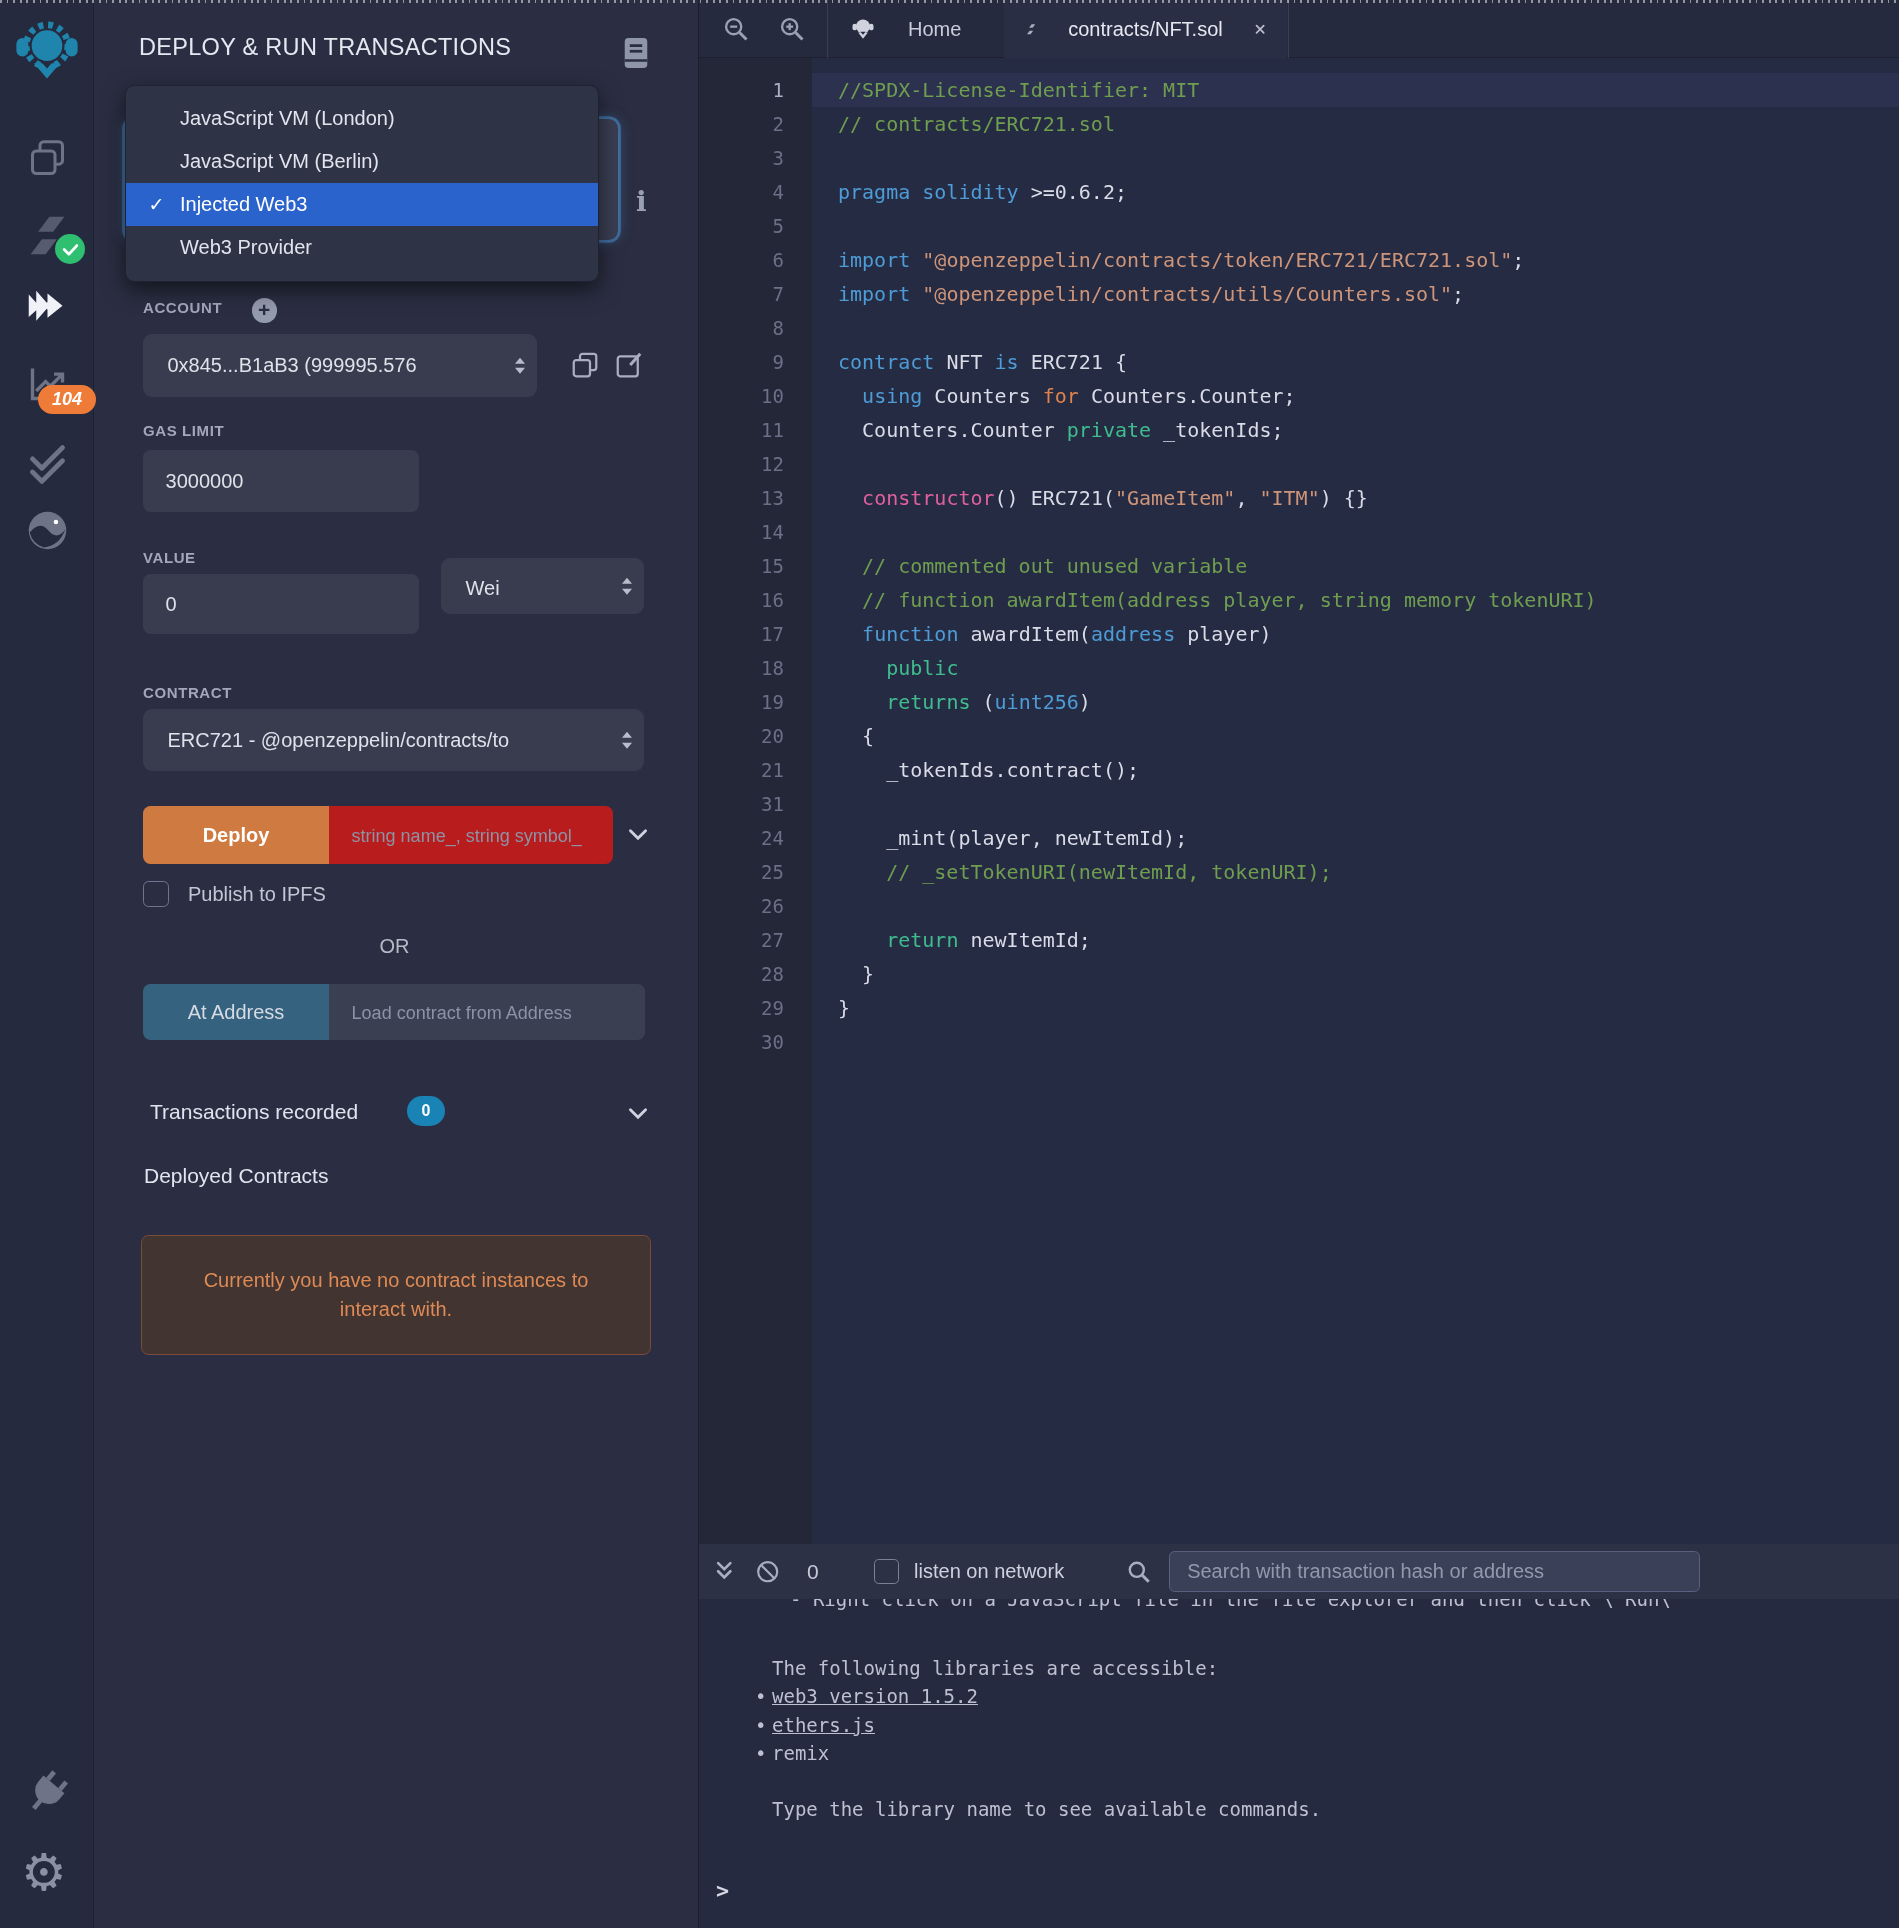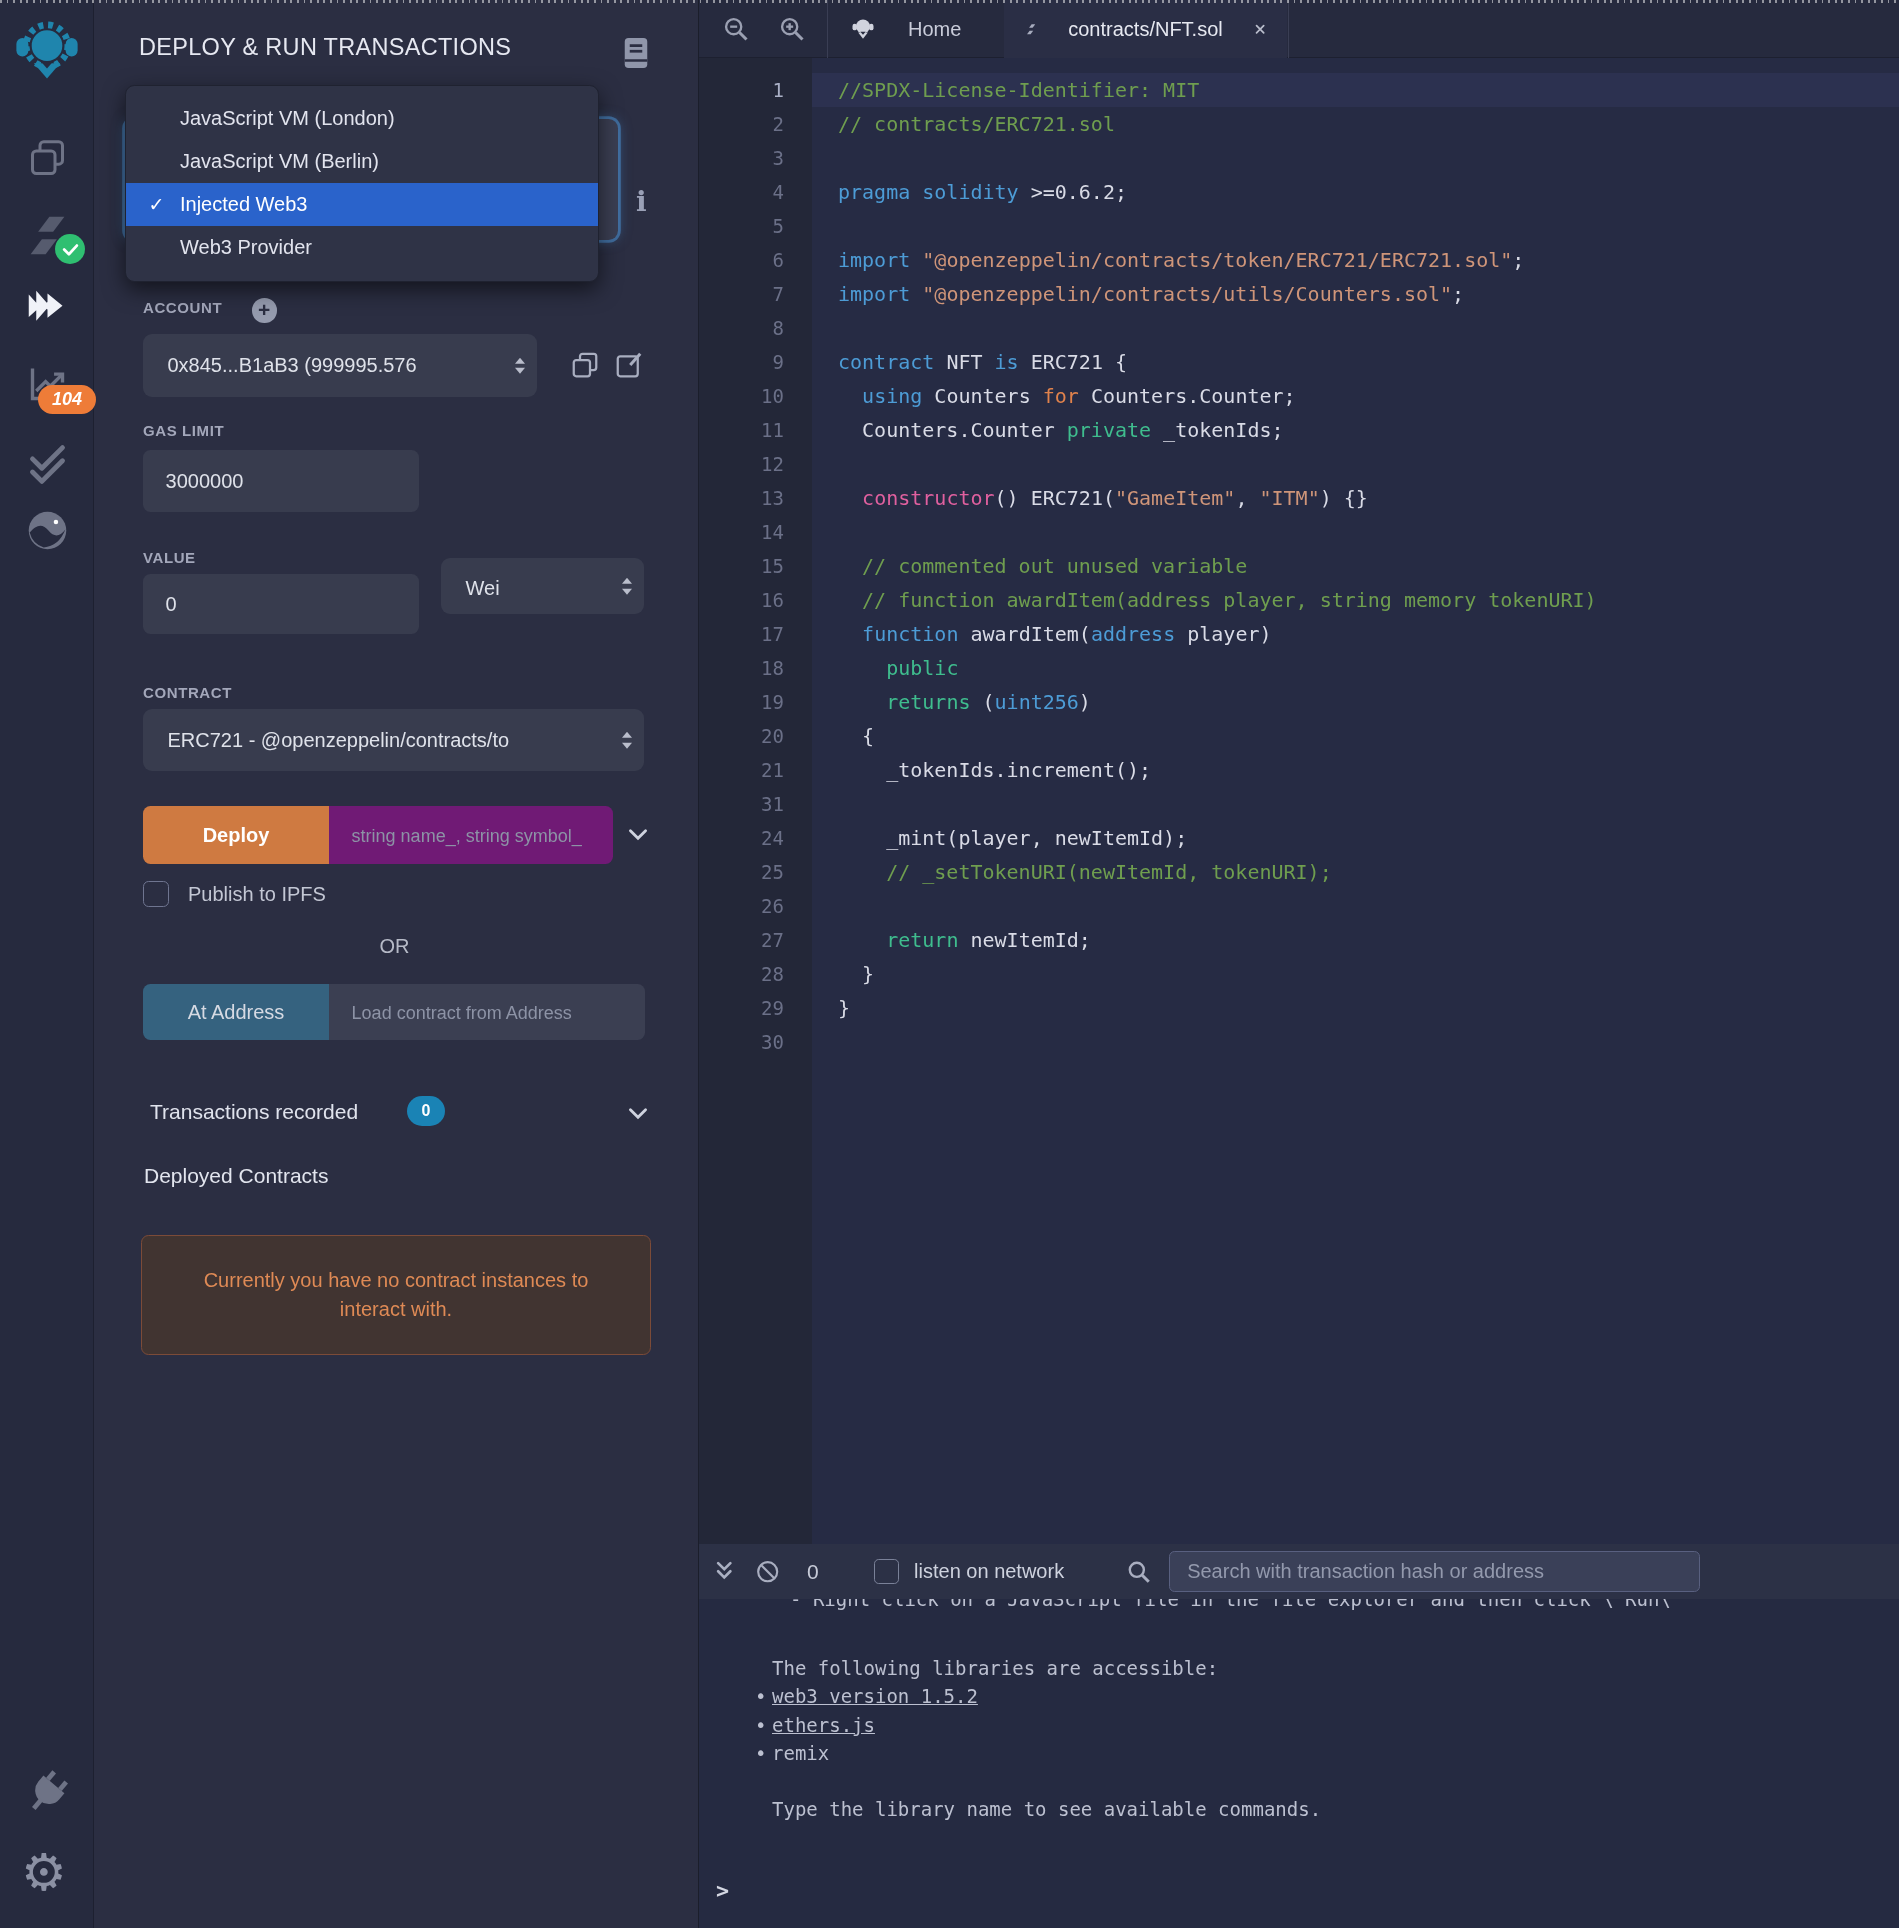--- a/index.html
+++ b/index.html
@@ -39,21 +39,21 @@
   .stepper i { width:0; height:0; border:5.6px solid transparent; }
   .stepper i.up { border-bottom:6.6px solid #b9bdcb; border-top:none; }
   .stepper i.dn { border-top:6.6px solid #b9bdcb; border-bottom:none; }
 
   input.flat { background:#383c4e; border:none; outline:none; border-radius:7.5px; color:#dfe2ea; font-size:20px; padding:0 22.6px; font-family:"Liberation Sans", sans-serif; }
   input.flat::placeholder { color:#8d93a6; font-size:18px; }
 
   .mini-icon { position:absolute; width:30px; height:30px; cursor:pointer; }
 
   #deploy-btn { position:absolute; left:49px; top:806px; width:186px; height:58px; background:#cf7a41; border:none; border-radius:7.5px 0 0 7.5px; color:#fff; font-size:20px; font-weight:600; cursor:pointer; font-family:"Liberation Sans", sans-serif; }
-  #deploy-input { position:absolute; left:235px; top:806px; width:284px; height:58px; border-radius:0 7.5px 7.5px 0; background:#701a75; }
+  #deploy-input { position:absolute; left:235px; top:806px; width:284px; height:58px; border-radius:0 7.5px 7.5px 0; background:#b91c1c; }
   #deploy-chevron { position:absolute; left:531px; top:821px; width:26px; height:26px; cursor:pointer; }
 
   .checkbox { position:absolute; width:26px; height:26px; border:1.9px solid #6f7590; border-radius:5.6px; background:transparent; cursor:pointer; }
 
   #or-label { position:absolute; left:49px; top:935px; width:503px; text-align:center; font-size:20px; color:#b6bac7; }
 
   #ataddr-btn { position:absolute; left:49px; top:984px; width:186px; height:56px; background:#35627f; border:none; border-radius:7.5px 0 0 7.5px; color:#d6dae3; font-size:20px; font-weight:500; cursor:pointer; font-family:"Liberation Sans", sans-serif; }
   #ataddr-input { position:absolute; left:235px; top:984px; width:316px; height:56px; border-radius:0 7.5px 7.5px 0; background:#3b3f52; }
 
   #tx-label { position:absolute; left:56px; top:1100px; font-size:21px; color:#e0e3ed; }
@@ -358,21 +358,21 @@
         <div class="crow">
           <span class="num">19</span>
           <span class="code"><span class="tk-pl">    </span><span class="tk-gr">returns </span><span class="tk-pl">(</span><span class="tk-kw">uint256</span><span class="tk-pl">)</span></span>
         </div>
         <div class="crow">
           <span class="num">20</span>
           <span class="code"><span class="tk-pl">  {</span></span>
         </div>
         <div class="crow">
           <span class="num">21</span>
-          <span class="code"><span class="tk-pl">    _tokenIds.increment();</span></span>
+          <span class="code"><span class="tk-pl">    _tokenIds.contract();</span></span>
         </div>
         <div class="crow">
           <span class="num">31</span>
           <span class="code"></span>
         </div>
         <div class="crow">
           <span class="num">24</span>
           <span class="code"><span class="tk-pl">    _mint(player, newItemId);</span></span>
         </div>
         <div class="crow">

